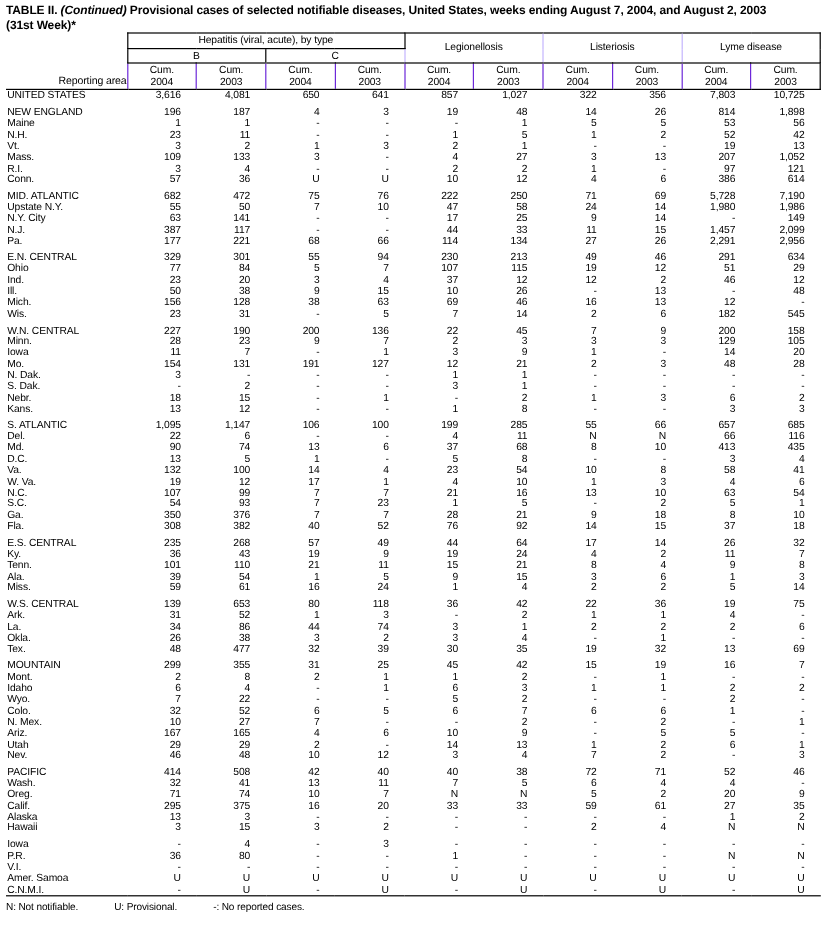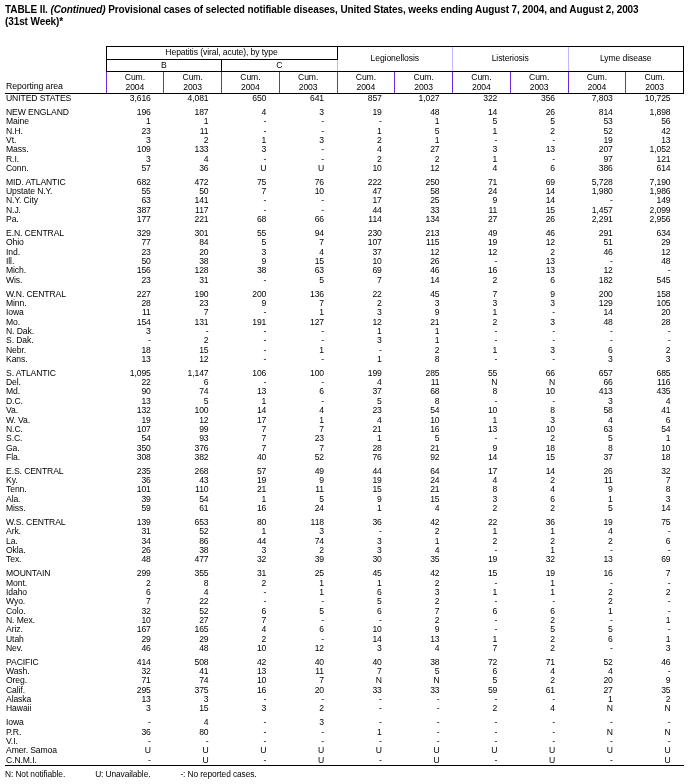--- a/index.html
+++ b/index.html
@@ -2,26 +2,26 @@
 <html><head>
 <meta charset="utf-8">
 <style>
   html,body{margin:0;padding:0}
   body{
     width:690px;height:784px;box-sizing:border-box;
     background:#fff;color:#000;
     font-family:"Liberation Sans",sans-serif;
     padding:4px 6px 0 5px;overflow:hidden;
   }
-  .title{font-size:10px;font-weight:bold;line-height:11.5px;letter-spacing:-0.1px;margin-bottom:19px}
+  .title{font-size:10px;font-weight:bold;line-height:11.5px;letter-spacing:-0.1px;margin-bottom:0}
   .title .cont{font-style:italic}
   table{border-collapse:collapse;table-layout:fixed;width:679px;border-bottom:1.6px solid #000}
   col.c-area{width:101px}
   thead th{font-weight:normal;font-size:8.6px;line-height:9.5px;padding:0;vertical-align:middle;text-align:center;letter-spacing:-0.1px}
-  th.area-h{text-align:left;vertical-align:bottom;padding:0 0 2px 1px;border-bottom:1.6px solid #000;font-size:8.8px}
+  th.area-h{text-align:right;vertical-align:bottom;padding:0 0 2px 1px;border-bottom:1.6px solid #000;font-size:8.8px}
   th.hep{border-top:1.6px solid #000;border-left:1px solid #000;border-right:1px solid #000;border-bottom:1px solid #000;height:12px}
   th.disease{border-top:1.6px solid #000;border-left:1px solid #c4b5fd;border-bottom:1px solid #000}
   th.disease.last{border-right:1px solid #000}
   th.sub{border-bottom:1px solid #000;border-left:1px solid #000;height:11px}
   th.sub.last{border-right:1px solid #000}
   th.cum{border-bottom:1.6px solid #000;border-left:1px solid #6d28d9;height:21px}
   th.cum.gend{border-right:1px solid #000}
   tbody td{font-size:8.6px;line-height:9.35px;padding:0;white-space:nowrap;letter-spacing:-0.1px}
   td.a{text-align:left;padding-left:1px}
   td.num{text-align:right;padding-right:13px}
@@ -976,15 +976,15 @@
         <td class="num">-</td>
         <td class="num">U</td>
         <td class="num">-</td>
         <td class="num">U</td>
       </tr>
     </tbody>
 </table>
 
 <div class="footnotes">
   <div class="legend">
-    <span>N: Not notifiable.</span><span>U: Unavailable.</span><span>-: No reported cases.</span>
+    <span>N: Not notifiable.</span><span>U: Provisional.</span><span>-: No reported cases.</span>
   </div>
 </div>
 
 </body></html>

